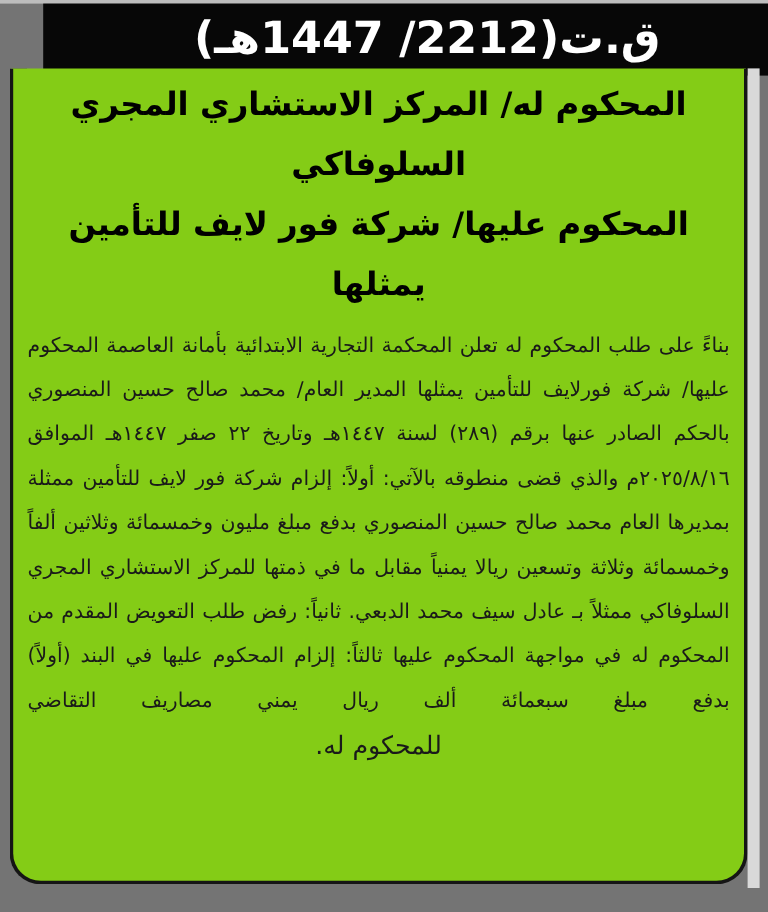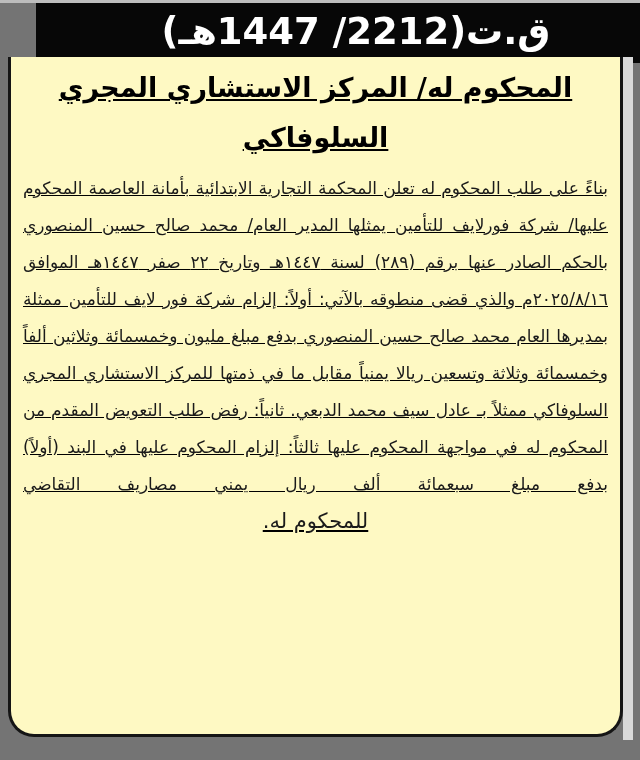--- a/index.html
+++ b/index.html
@@ -50,27 +50,26 @@
     bottom: 20px;
     background: #d9d9d9;
   }
   .card {
     position: absolute;
     top: 57px;
     left: 8px;
     right: 17px;
     bottom: 23px;
     box-sizing: border-box;
-    background: #fef9c3;
+    background: #84cc16;
     border: 3px solid #151515;
     border-top: 0;
     border-radius: 0 0 26px 26px;
     padding: 4px 8px 0 8px;
     overflow: hidden;
-    text-decoration: underline;
   }
   .headings {
     direction: rtl;
     text-align: center;
     font-weight: bold;
     font-size: 27px;
     line-height: 50px;
     color: #000000;
     padding-top: 2px;
   }
@@ -101,20 +100,21 @@
   <div class="band">
     <span class="case-ref">ق.ت(2212/ 1447هـ)</span>
   </div>
 
   <div class="right-light-strip"></div>
 
   <div class="card">
 
     <div class="headings">
       <div>المحكوم له/ المركز الاستشاري المجري السلوفاكي</div>
+      <div>المحكوم عليها/ شركة فور لايف للتأمين يمثلها</div>
     </div>
 
     <p class="notice-body">بناءً على طلب المحكوم له تعلن المحكمة التجارية الابتدائية بأمانة العاصمة المحكوم عليها/ شركة فورلايف للتأمين يمثلها المدير العام/ محمد صالح حسين المنصوري بالحكم الصادر عنها برقم (٢٨٩) لسنة ١٤٤٧هـ وتاريخ ٢٢ صفر ١٤٤٧هـ الموافق ٢٠٢٥/٨/١٦م والذي قضى منطوقه بالآتي: أولاً: إلزام شركة فور لايف للتأمين ممثلة بمديرها العام محمد صالح حسين المنصوري بدفع مبلغ مليون وخمسمائة وثلاثين ألفاً وخمسمائة وثلاثة وتسعين ريالا يمنياً مقابل ما في ذمتها للمركز الاستشاري المجري السلوفاكي ممثلاً بـ عادل سيف محمد الدبعي. ثانياً: رفض طلب التعويض المقدم من المحكوم له في مواجهة المحكوم عليها ثالثاً: إلزام المحكوم عليها في البند (أولاً) بدفع مبلغ سبعمائة ألف ريال يمني مصاريف التقاضي</p>
 
     <div class="notice-last-line">للمحكوم له.</div>
 
   </div>
 
 </div>
 

